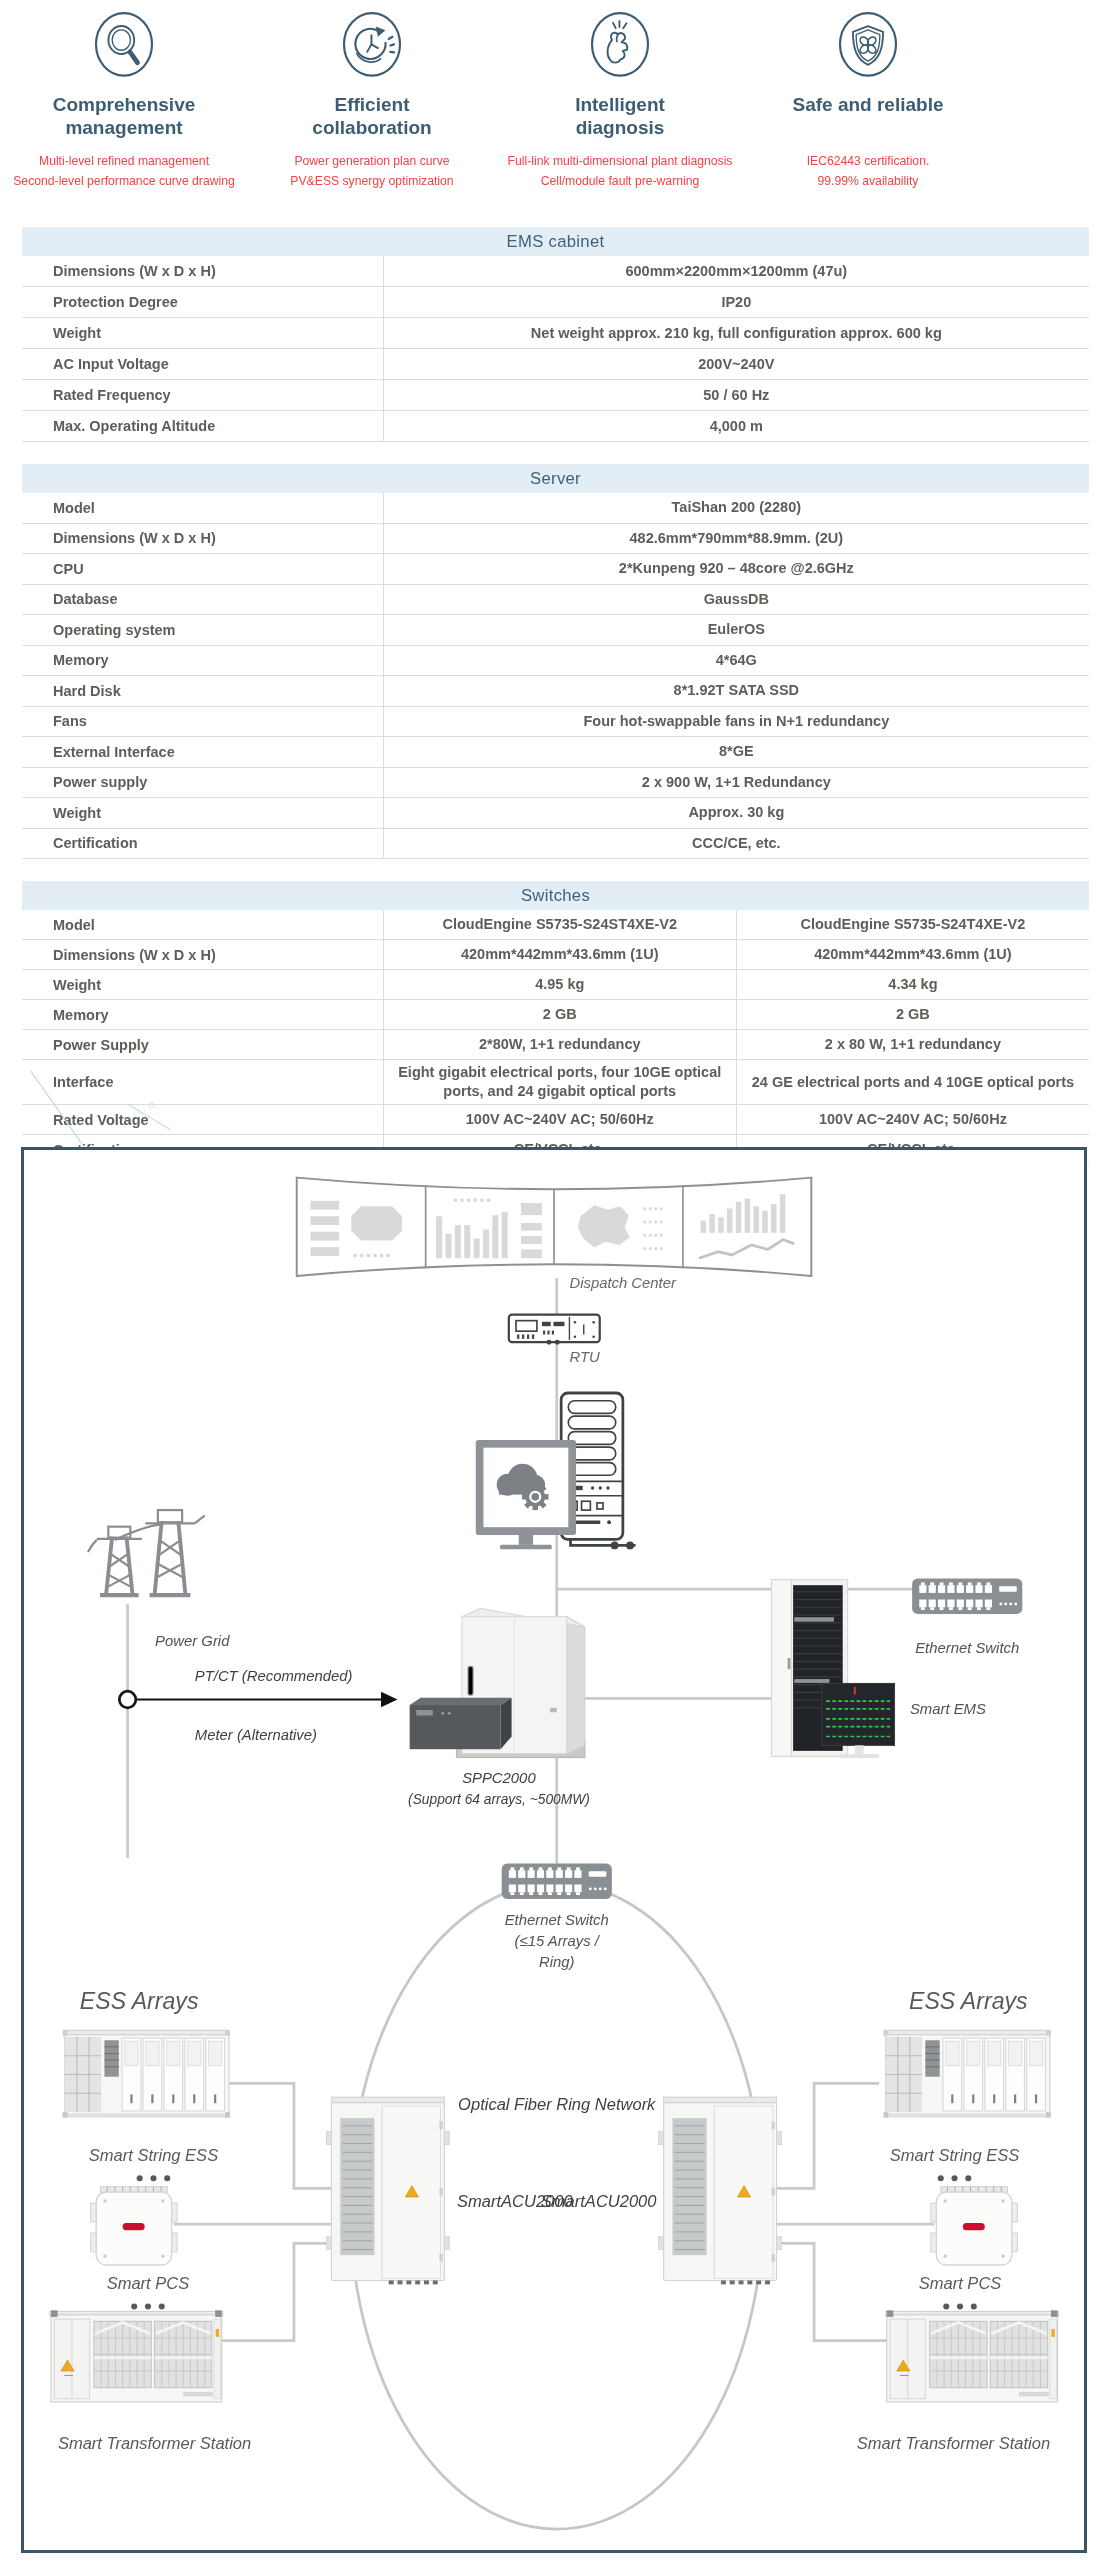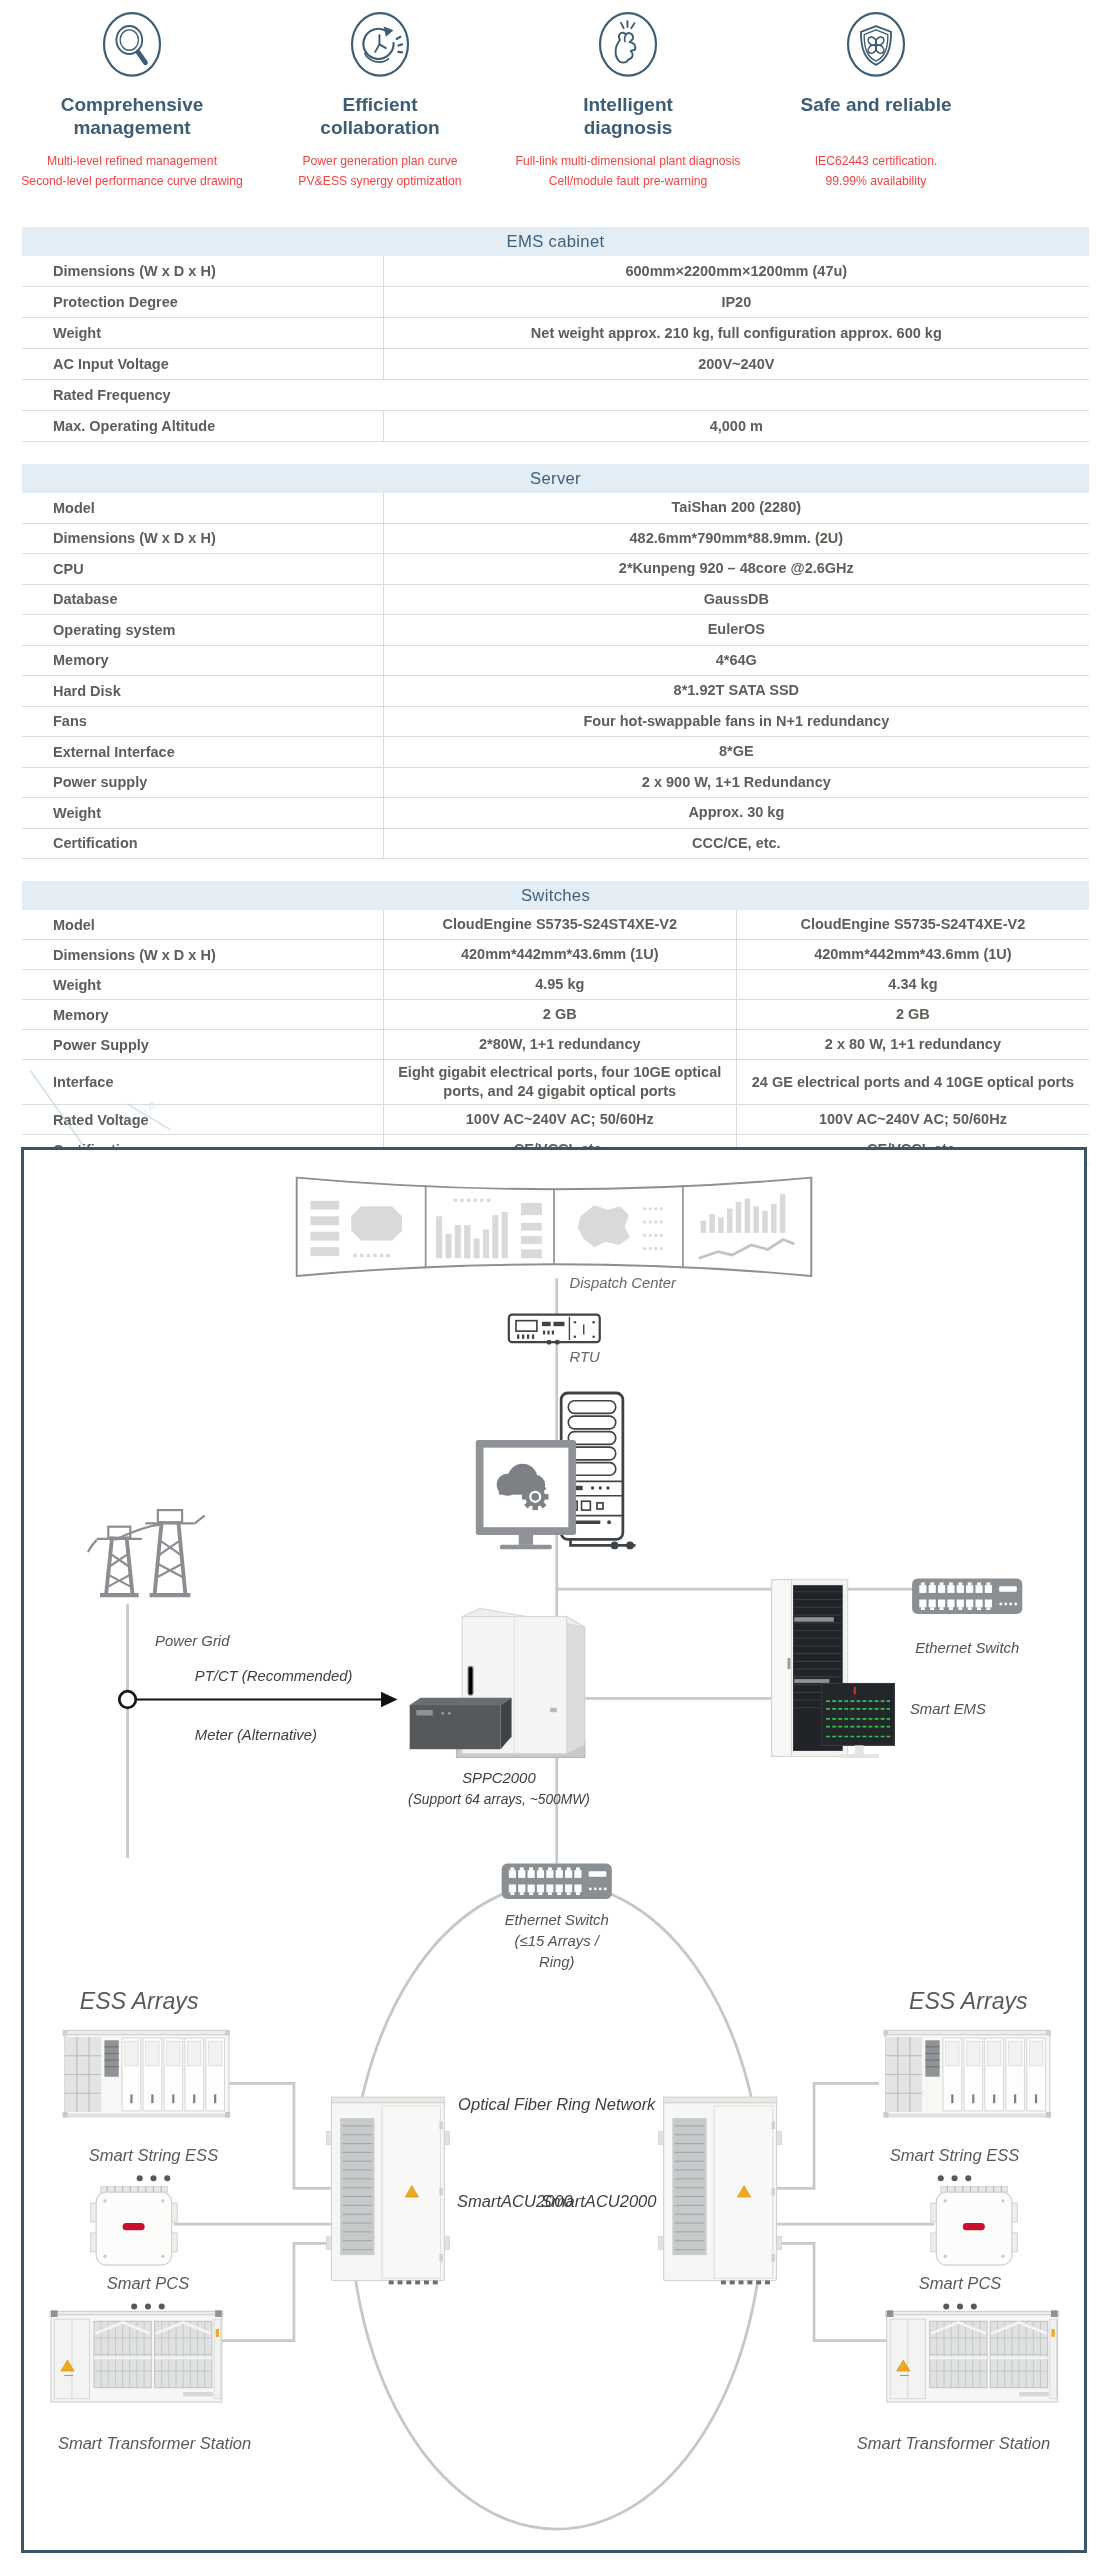--- a/index.html
+++ b/index.html
@@ -1,19 +1,19 @@
 <!DOCTYPE html>
 <html style="font-size:9px"><head>
 <meta charset="utf-8">
 <style>
   html,body{margin:0;padding:0;background:#fff;}
   .page{position:relative;width:1112px;height:2576px;background:#fff;overflow:hidden;
         font-family:"Liberation Sans",sans-serif;}
   
-  .features{position:absolute;top:7.8px;left:8px;width:992px;display:flex;align-items:flex-end;}
+  .features{position:absolute;top:7.8px;left:0;width:992px;display:flex;align-items:flex-end;}
   .feature{flex:1;display:flex;flex-direction:column;align-items:center;text-align:center;}
   .f-icon{width:70px;height:77px;}
   .f-title{height:58px;margin-top:7.8px;font-size:19px;line-height:23px;font-weight:700;color:#3d5d74;}
   .f-desc{font-size:12.2px;line-height:20px;color:#ef4444;}
   
   .tables{position:absolute;top:227px;left:22px;width:1067px;}
   .spec-table{width:100%;margin-bottom:22px;}
   .spec-header{height:29px;background:#e3edf6;display:flex;align-items:center;justify-content:center;
                font-size:16.7px;color:#3f607a;font-weight:500;letter-spacing:0.3px;}
   .spec-row{display:flex;align-items:stretch;border-bottom:0.6px solid #dcdcdc;background:#fff;}
@@ -135,20 +135,21 @@
       <div class="spec-row">
           <div class="c lab">Weight</div>
           <div class="c val">Net weight approx. 210 kg, full configuration approx. 600 kg</div>
         </div>
       <div class="spec-row">
           <div class="c lab">AC Input Voltage</div>
           <div class="c val">200V~240V</div>
         </div>
       <div class="spec-row">
           <div class="c lab">Rated Frequency</div>
+          <div class="c val">50 / 60 Hz</div>
         </div>
       <div class="spec-row">
           <div class="c lab">Max. Operating Altitude</div>
           <div class="c val">4,000 m</div>
         </div>
     </div>
 
     <div class="spec-table srv">
       <div class="spec-header">Server</div>
       <div class="spec-row">

